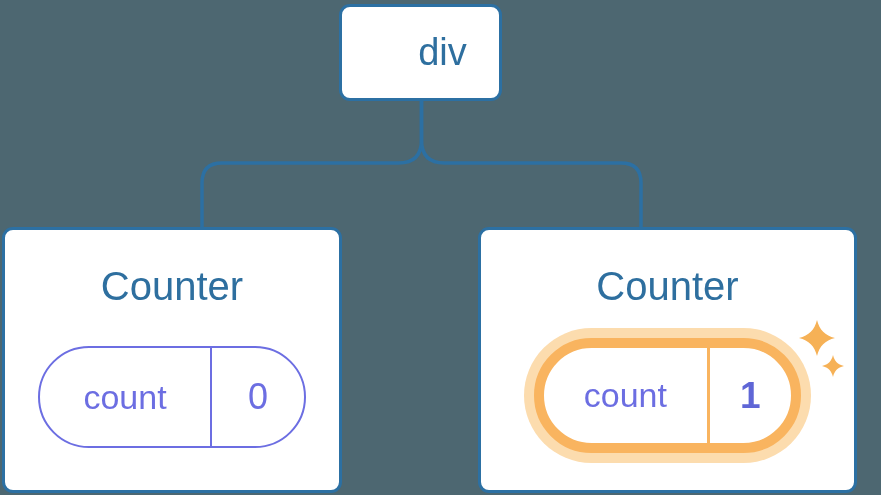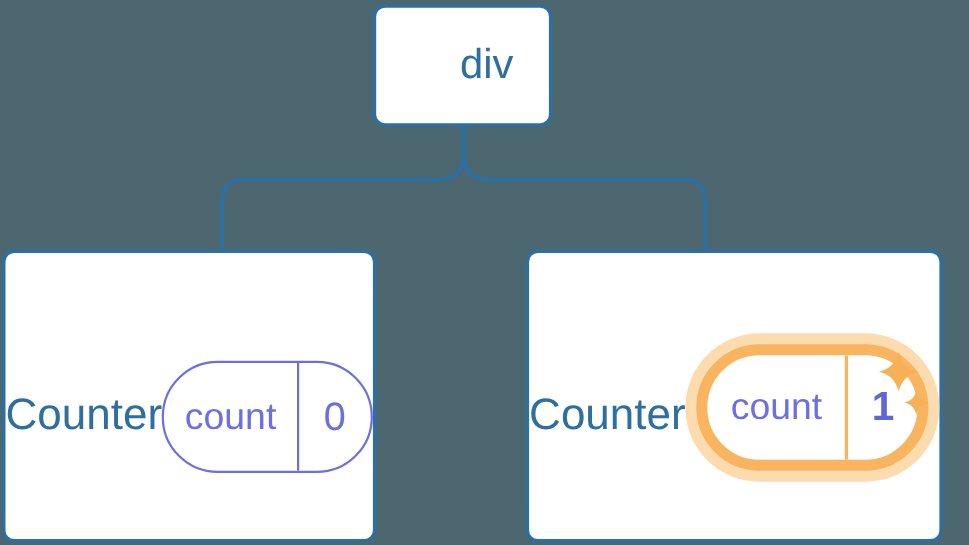--- a/index.html
+++ b/index.html
@@ -9,37 +9,37 @@
     background: #4d6771;
     font-family: "Liberation Sans", sans-serif;
     overflow: hidden;
   }
   .connector-svg {
     position: absolute; left: 0; top: 0; width: 881px; height: 495px;
     z-index: 0;
   }
   .node-root {
     position: absolute; left: 339px; top: 4px;
-    width: 163px; height: 111px;
+    width: 163px; height: 97px;
     background: #ffffff;
     border: 3px solid #2c70a3;
     border-radius: 11px;
     box-sizing: border-box;
     display: flex; align-items: center; justify-content: center;
     font-size: 38px; color: #2e6f9f; font-weight: 500;
     z-index: 1;
     padding-left: 44px;
   }
   .card {
     position: absolute; top: 227px; height: 266px;
     background: #ffffff;
     border: 3px solid #2c70a3;
     border-radius: 11px;
     box-sizing: border-box;
-    display: flex; flex-direction: row; align-items: center;
+    display: flex; flex-direction: column; align-items: center;
     z-index: 1;
   }
   .card-left  { left: 2px;   width: 340px; }
   .card-right { left: 478px; width: 379px; }
   .card-title {
     margin-top: 34px;
     font-size: 40px; line-height: 44px;
     font-weight: 500;
     color: #2e6f9f;
   }

